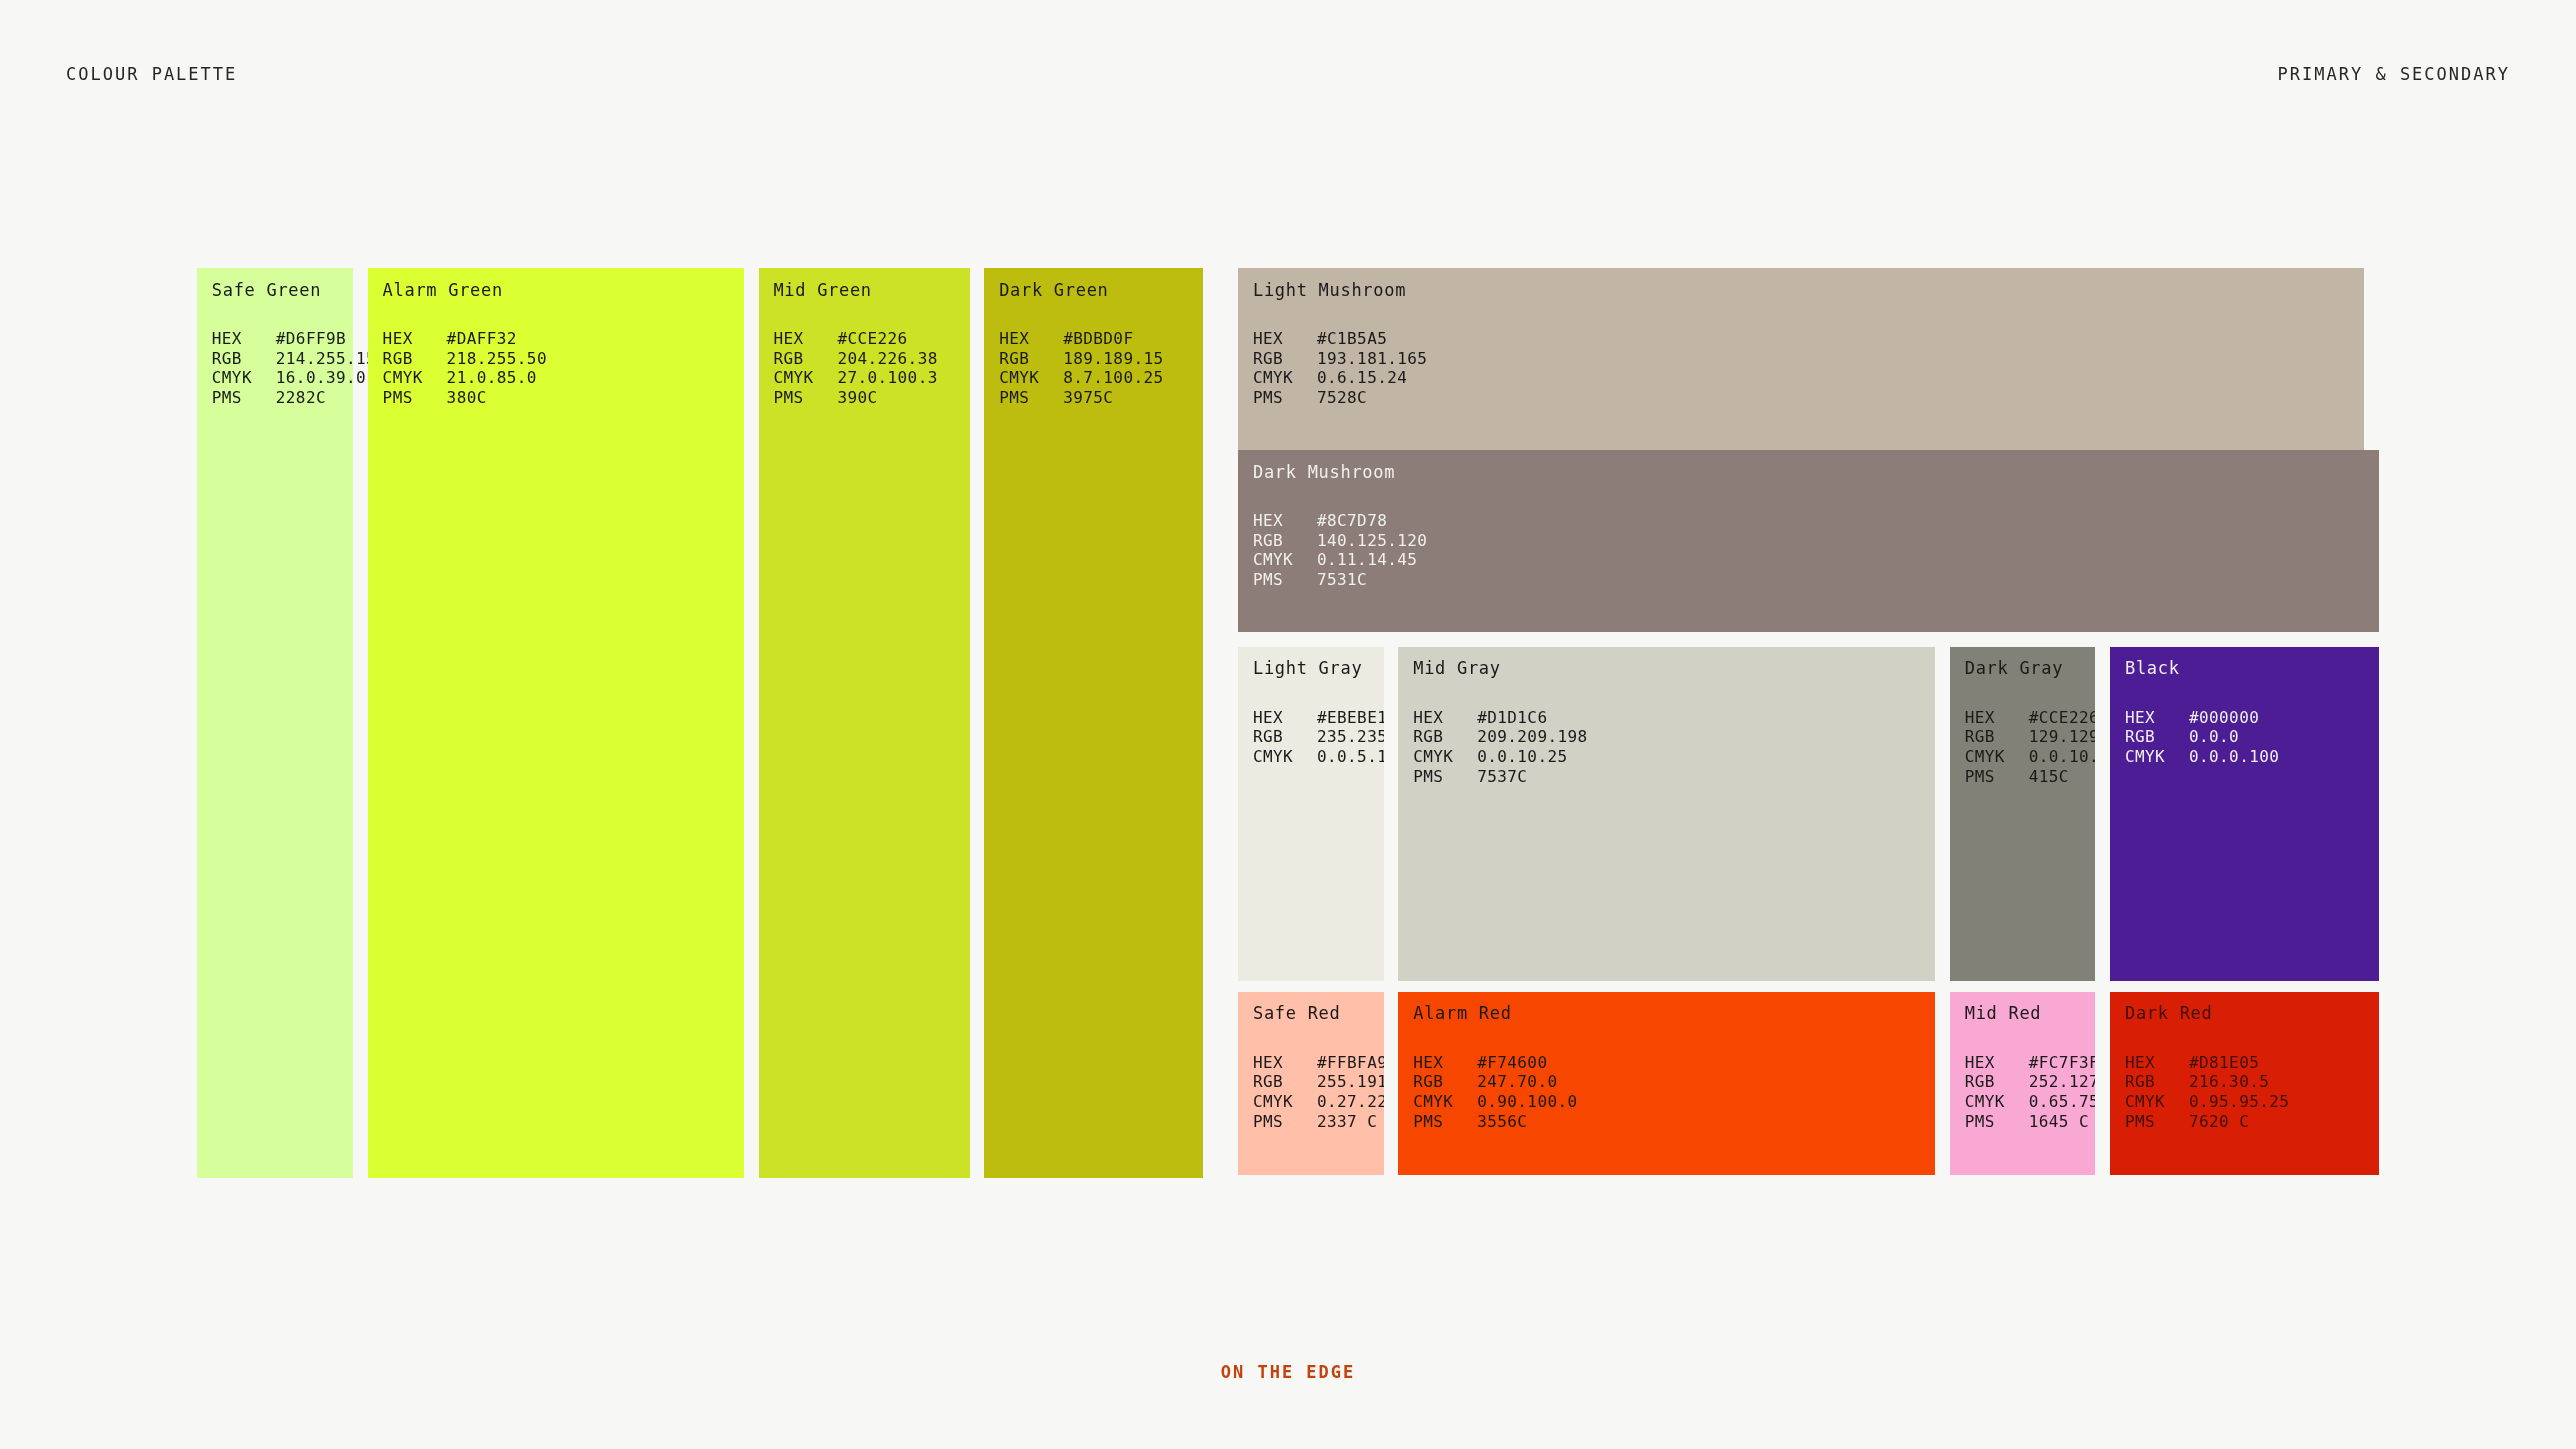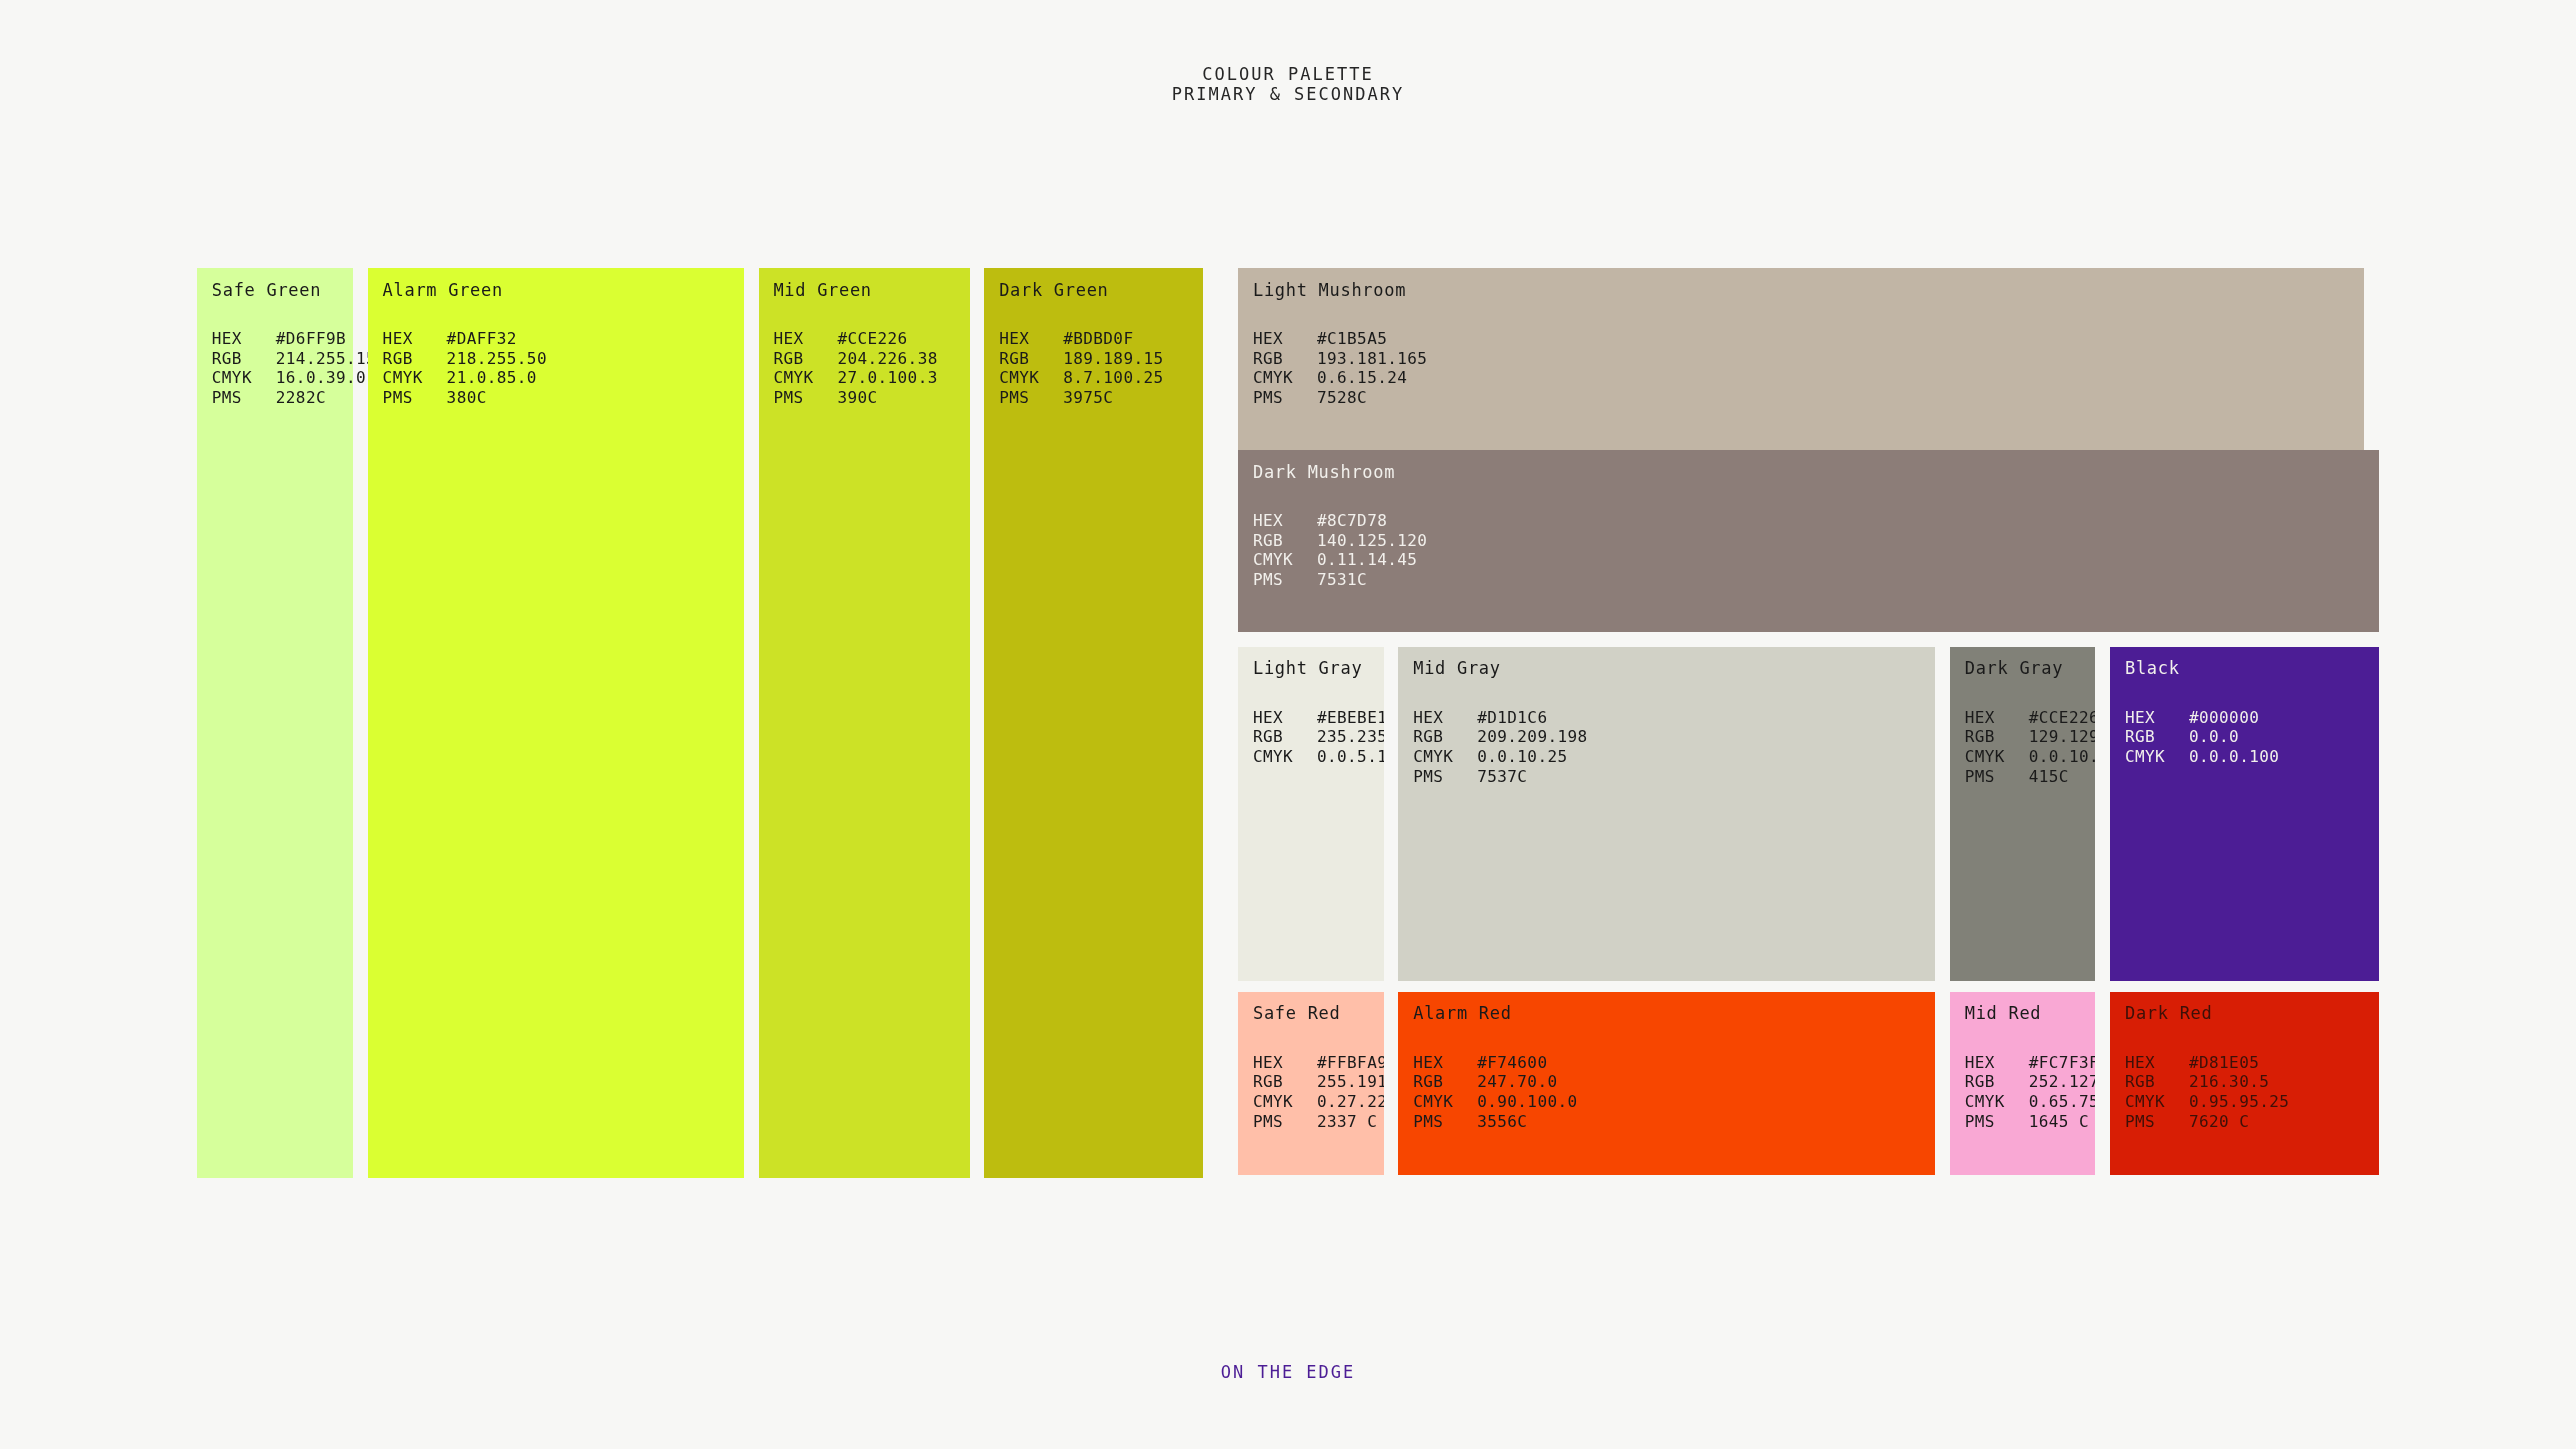--- a/index.html
+++ b/index.html
@@ -19,22 +19,21 @@
 
   
   .header {
     position: absolute;
     top: 64px;
     left: 66px;
     right: 66px;
     height: 27px;
     display: flex;
     justify-content: space-between;
-    align-items: center;
-    flex-direction: column;
+    align-items: flex-start;
   }
   .header-text {
     font-size: 17px;
     letter-spacing: 2px;
     color: #262626;
     white-space: nowrap;
   }
 
   
   .palette {
@@ -113,21 +112,22 @@
 
   
   .footer {
     position: absolute;
     left: 0;
     right: 0;
     top: 1362px;
     text-align: center;
     font-size: 17px;
     letter-spacing: 2px;
-    color: #4c1d95;
+    color: #c2410c;
+    font-weight: bold;
   }
 </style>
 </head>
 <body style="background: rgb(247, 247, 245);">
 
 <div class="header">
   <div class="header-text">COLOUR PALETTE</div>
   <div class="header-text">PRIMARY &amp; SECONDARY</div>
 </div>
 

